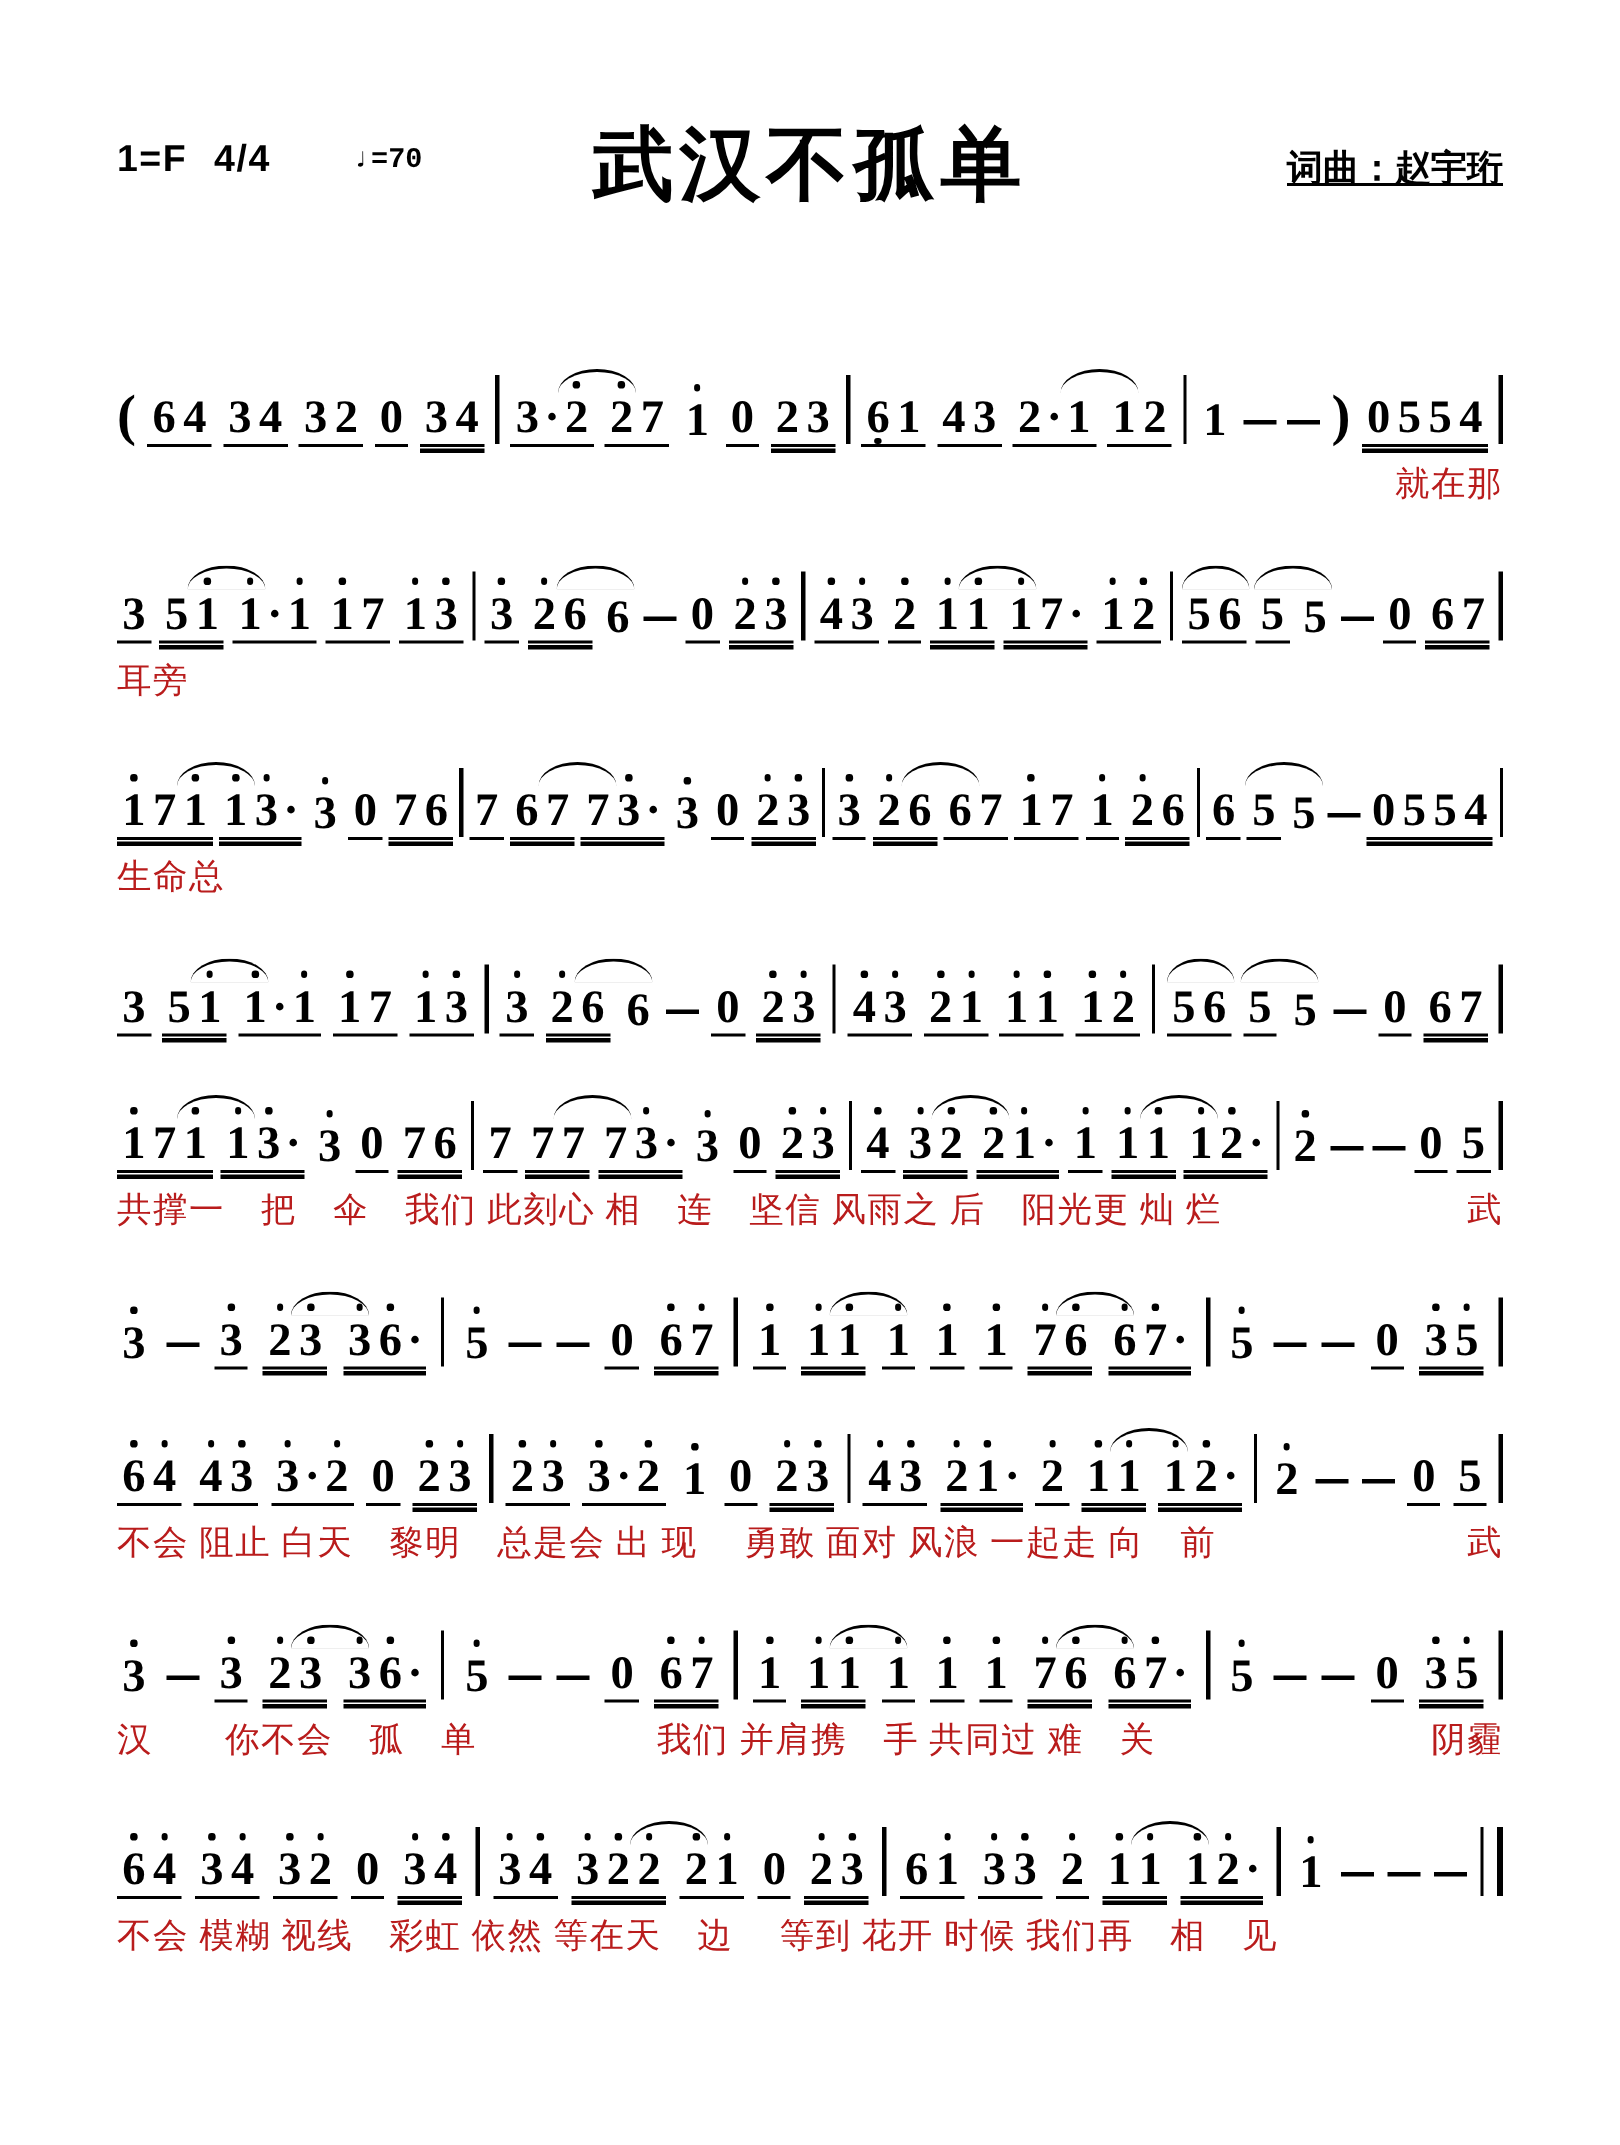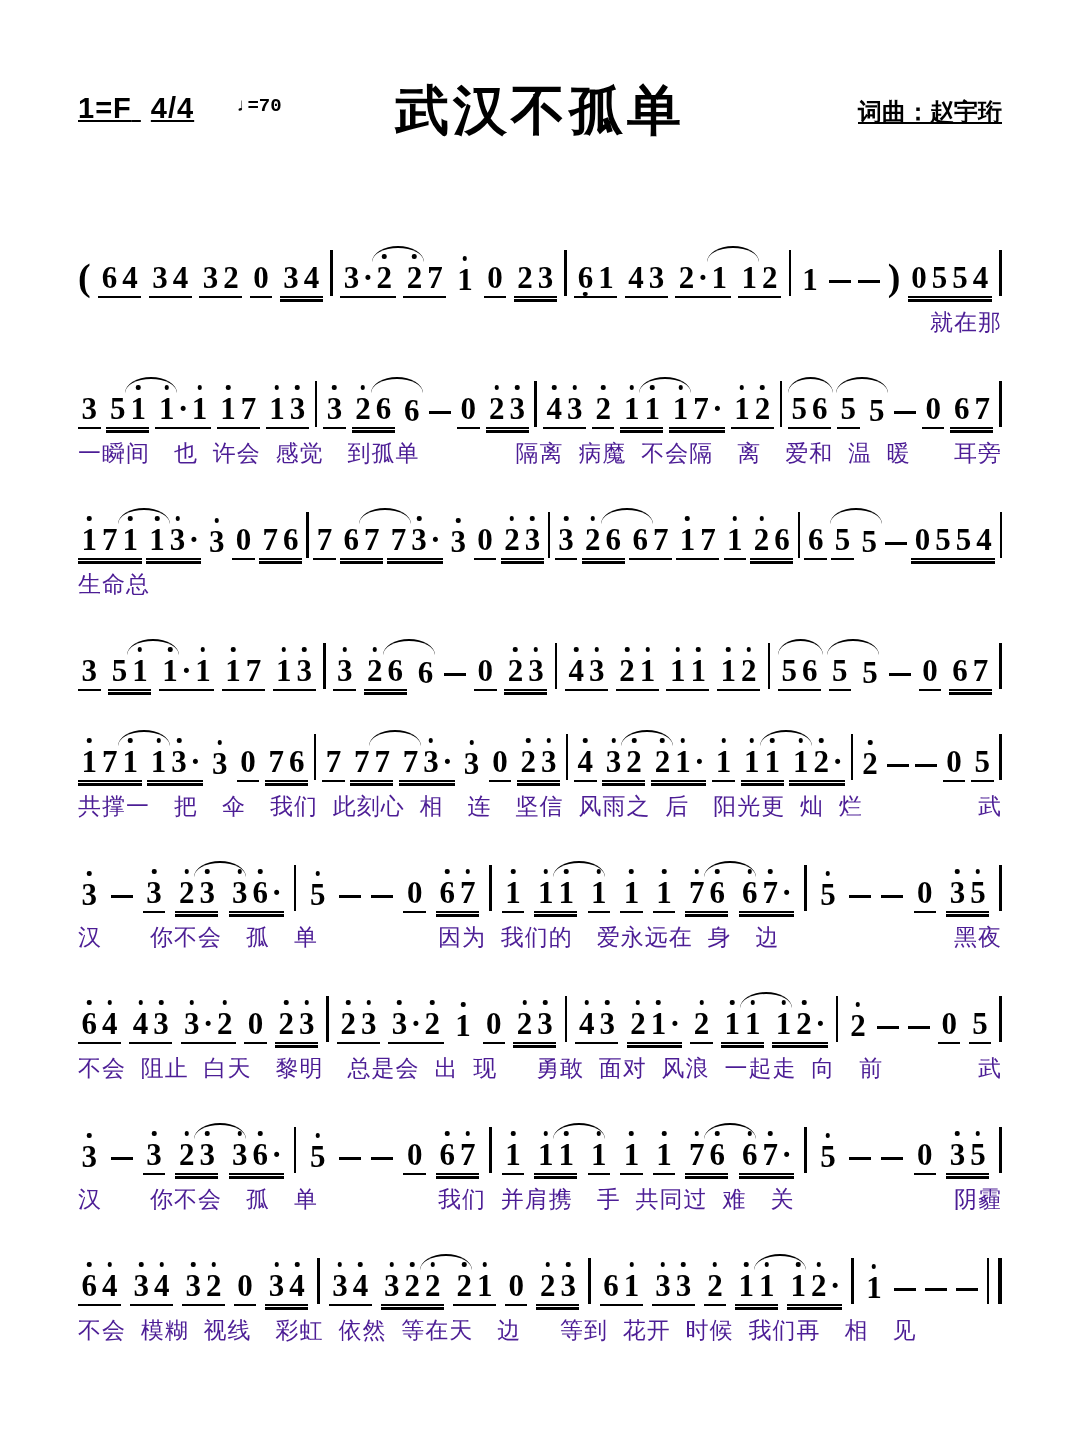--- a/index.html
+++ b/index.html
@@ -1,21 +1,21 @@
 <!DOCTYPE html>
 <html><head>
 <meta charset="utf-8">
 <style>
   html,body{margin:0;padding:0;background:#fff;}
   body{width:1080px;height:1430px;color:#000;font-family:"Liberation Serif",serif;overflow:hidden;}
   .page{padding:70px 78px 0 78px;}
 
   
   .header{position:relative;height:80px;}
-  .key-area{position:absolute;left:0;top:22px;font-size:29px;font-weight:bold;font-family:"Liberation Sans",sans-serif;letter-spacing:1px;text-decoration:underline;}
+  .key-area{position:absolute;left:0;top:22px;font-size:25px;font-weight:bold;font-family:"Liberation Sans",sans-serif;letter-spacing:1px;}
   .tempo-area{position:absolute;left:158px;top:25px;font-size:19px;font-weight:bold;font-family:Liberation Mono, monospace;}
   .title{text-align:center;font-size:54px;line-height:80px;font-weight:900;font-family:"Liberation Sans","DejaVu Sans",sans-serif;letter-spacing:4px;}
   .credit{position:absolute;right:0;top:26px;font-size:24px;font-weight:bold;font-family:"Liberation Serif","DejaVu Sans",serif;text-decoration:underline;}
 
   
   .score{margin-top:88px;}
   .system{margin-bottom:31px;}
   .notes-row{display:flex;justify-content:space-between;align-items:flex-end;height:60px;font-size:31px;font-weight:bold;line-height:1;}
   .grp{position:relative;display:inline-block;line-height:1;padding:0 1px 3px;}
   .u1{border-bottom:2.5px solid #000;}
@@ -26,21 +26,21 @@
   .dot-a{position:absolute;top:-8px;left:50%;transform:translateX(-50%);width:4.5px;height:4.5px;border-radius:50%;background:#000;}
   .dot-b{position:absolute;bottom:-3px;left:50%;transform:translateX(-50%);width:4.5px;height:4.5px;border-radius:50%;background:#000;}
   .slur{position:absolute;height:14px;border-top:2.5px solid #000;border-radius:50% 50% 0 0 / 100% 100% 0 0;pointer-events:none;}
   .slur.next{top:-16px;right:-28px;width:52px;}
   .slur.over{top:-16px;left:0;right:-2px;}
   .bar{width:2.5px;height:46px;background:#000;margin-bottom:2px;align-self:flex-end;}
   .bar.dbl{width:9px;background:transparent;border-left:2.5px solid #000;border-right:4.5px solid #000;}
   .dash{width:22px;height:3.5px;background:#000;margin-bottom:15px;align-self:flex-end;}
   .paren{font-size:38px;font-weight:bold;padding-bottom:2px;}
 
-  .lyrics-row{display:flex;justify-content:space-between;margin-top:9px;font-size:23px;font-weight:500;letter-spacing:1px;white-space:pre-wrap;font-family:Liberation Mono, monospace;color:#4c1d95;}
+  .lyrics-row{display:flex;justify-content:space-between;margin-top:9px;font-size:23px;font-weight:500;letter-spacing:1px;white-space:pre-wrap;font-family:Liberation Serif, serif;color:#b91c1c;}
   .lyr-end{white-space:nowrap;}
 </style>
 </head>
 <body>
 
 <div class="page">
   <div class="header">
     <div class="key-area">
       <span>1=F</span>
       <span style="margin-left:10px;">4/4</span>
@@ -104,21 +104,21 @@
           <span class="grp u1"><span class="ch">1<i class="dot-a"></i></span><span class="ch">2<i class="dot-a"></i></span></span>
           <div class="bar"></div>
           <span class="grp u1"><span class="ch">5</span><span class="ch">6</span><i class="slur over"></i></span>
           <span class="grp u1"><span class="ch">5</span><i class="slur next"></i></span>
           <span class="grp u0"><span class="ch">5</span></span>
           <div class="dash"></div>
           <span class="grp u1"><span class="ch">0</span></span>
           <span class="grp u2"><span class="ch">6</span><span class="ch">7</span></span>
           <div class="bar"></div>
         </div>
-        <div class="lyrics-row"><span class="lyr-main">一瞬间　也 许会 感觉　到孤单　　　　隔离 病魔 不会隔　离　爱和 温 暖</span><span class="lyr-end">耳旁</span></div>
+        <div class="lyrics-row"><span class="lyr-end">耳旁</span></div>
       </div>
       <div class="system">
         <div class="notes-row">
           <span class="grp u2"><span class="ch">1<i class="dot-a"></i></span><span class="ch">7</span><span class="ch">1<i class="dot-a"></i></span><i class="slur next"></i></span>
           <span class="grp u2"><span class="ch">1<i class="dot-a"></i></span><span class="ch">3<i class="dot-a"></i></span><span class="ch aug">·</span></span>
           <span class="grp u0"><span class="ch">3<i class="dot-a"></i></span></span>
           <span class="grp u1"><span class="ch">0</span></span>
           <span class="grp u2"><span class="ch">7</span><span class="ch">6</span></span>
           <div class="bar"></div>
           <span class="grp u1"><span class="ch">7</span></span>
@@ -226,21 +226,20 @@
           <span class="grp u2"><span class="ch">7<i class="dot-a"></i></span><span class="ch">6<i class="dot-a"></i></span><i class="slur next"></i></span>
           <span class="grp u2"><span class="ch">6<i class="dot-a"></i></span><span class="ch">7<i class="dot-a"></i></span><span class="ch aug">·</span></span>
           <div class="bar"></div>
           <span class="grp u0"><span class="ch">5<i class="dot-a"></i></span></span>
           <div class="dash"></div>
           <div class="dash"></div>
           <span class="grp u1"><span class="ch">0</span></span>
           <span class="grp u2"><span class="ch">3<i class="dot-a"></i></span><span class="ch">5<i class="dot-a"></i></span></span>
           <div class="bar"></div>
         </div>
-        <div class="lyrics-row"><span class="lyr-main">汉　　你不会　孤　单　　　　　因为 我们的　爱永远在 身　边</span><span class="lyr-end">黑夜</span></div>
       </div>
       <div class="system">
         <div class="notes-row">
           <span class="grp u1"><span class="ch">6<i class="dot-a"></i></span><span class="ch">4<i class="dot-a"></i></span></span>
           <span class="grp u1"><span class="ch">4<i class="dot-a"></i></span><span class="ch">3<i class="dot-a"></i></span></span>
           <span class="grp u1"><span class="ch">3<i class="dot-a"></i></span><span class="ch aug">·</span><span class="ch">2<i class="dot-a"></i></span></span>
           <span class="grp u1"><span class="ch">0</span></span>
           <span class="grp u2"><span class="ch">2<i class="dot-a"></i></span><span class="ch">3<i class="dot-a"></i></span></span>
           <div class="bar"></div>
           <span class="grp u1"><span class="ch">2<i class="dot-a"></i></span><span class="ch">3<i class="dot-a"></i></span></span>

